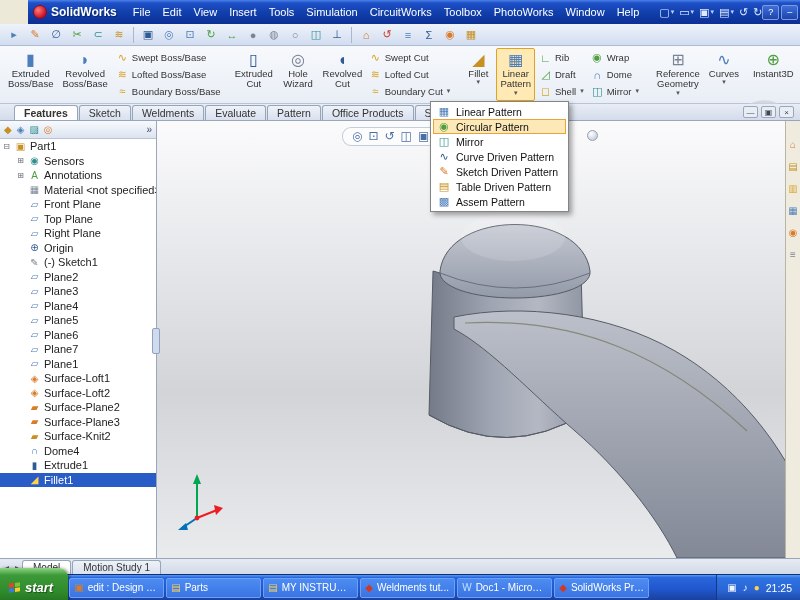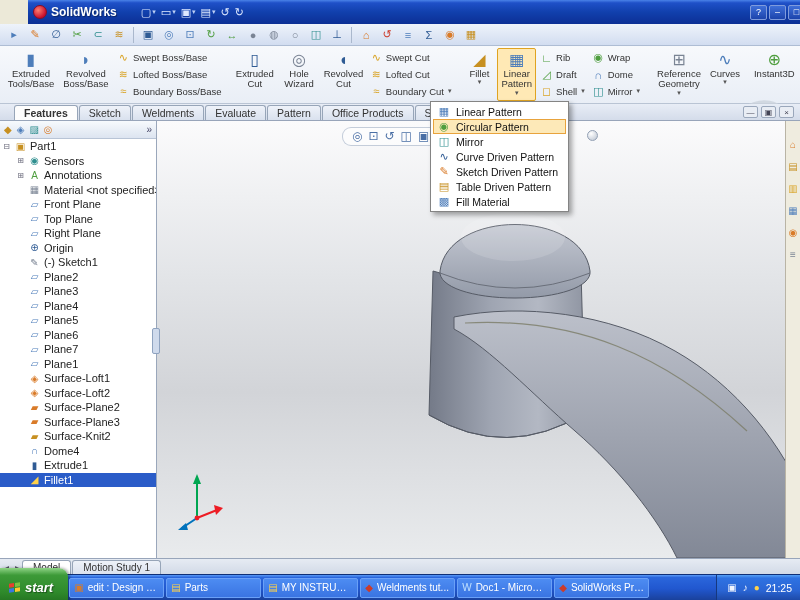--- a/index.html
+++ b/index.html
@@ -124,20 +124,33 @@
   .c-gray{color:#7a8494}.c-white{color:#f2f6ff}.c-ltyellow{color:#ffd24a}.c-ltblue{color:#bfe0ff}
 </style>
 </head>
 <body>
 
 <div id="screen">
 
   <div class="titlebar">
     <span class="sw-logo"></span>
     <span class="app-title">SolidWorks</span>
+    <div class="menubar">
+      <span class="menu-item">File</span>
+      <span class="menu-item">Edit</span>
+      <span class="menu-item">View</span>
+      <span class="menu-item">Insert</span>
+      <span class="menu-item">Tools</span>
+      <span class="menu-item">Simulation</span>
+      <span class="menu-item">CircuitWorks</span>
+      <span class="menu-item">Toolbox</span>
+      <span class="menu-item">PhotoWorks</span>
+      <span class="menu-item">Window</span>
+      <span class="menu-item">Help</span>
+    </div>
     <div class="tt-icons">
       <span class="tt-btn">
           <span>▢</span>
           <span class="dd">▾</span>
         </span>
       <span class="tt-btn">
           <span>▭</span>
           <span class="dd">▾</span>
         </span>
       <span class="tt-btn">
@@ -187,21 +200,21 @@
     <span class="t2-icon c-blue">≡</span>
     <span class="t2-icon c-dkblue">Σ</span>
     <span class="t2-icon c-orange">◉</span>
     <span class="t2-icon c-gold">▦</span>
   </div>
 
   <div class="ribbon">
     <div class="rgroup">
       <div class="rbtn-large">
         <span class="ric c-blue">▮</span>
-        <span class="rlabel">Extruded Tools/Base</span>
+        <span class="rlabel">Extruded Boss/Base</span>
       </div>
       <div class="rbtn-large">
         <span class="ric c-blue">◗</span>
         <span class="rlabel">Revolved Boss/Base</span>
       </div>
       <div class="rstack">
         <div class="rbtn-small">
           <span class="sic c-yellow">∿</span>
           <span>Swept Boss/Base</span>
         </div>
@@ -535,21 +548,21 @@
     <div class="pm-item">
       <span class="pm-icon c-orange">✎</span>
       <span>Sketch Driven Pattern</span>
     </div>
     <div class="pm-item">
       <span class="pm-icon c-gold">▤</span>
       <span>Table Driven Pattern</span>
     </div>
     <div class="pm-item">
       <span class="pm-icon c-blue">▩</span>
-      <span>Fill Material</span>
+      <span>Assem Pattern</span>
     </div>
   </div>
 
   <div class="task-pane">
     <span class="tp-icon c-orange">⌂</span>
     <span class="tp-icon c-gold">▤</span>
     <span class="tp-icon c-yellow">▥</span>
     <span class="tp-icon c-blue">▦</span>
     <span class="tp-icon c-orange">◉</span>
     <span class="tp-icon c-gray">≡</span>

